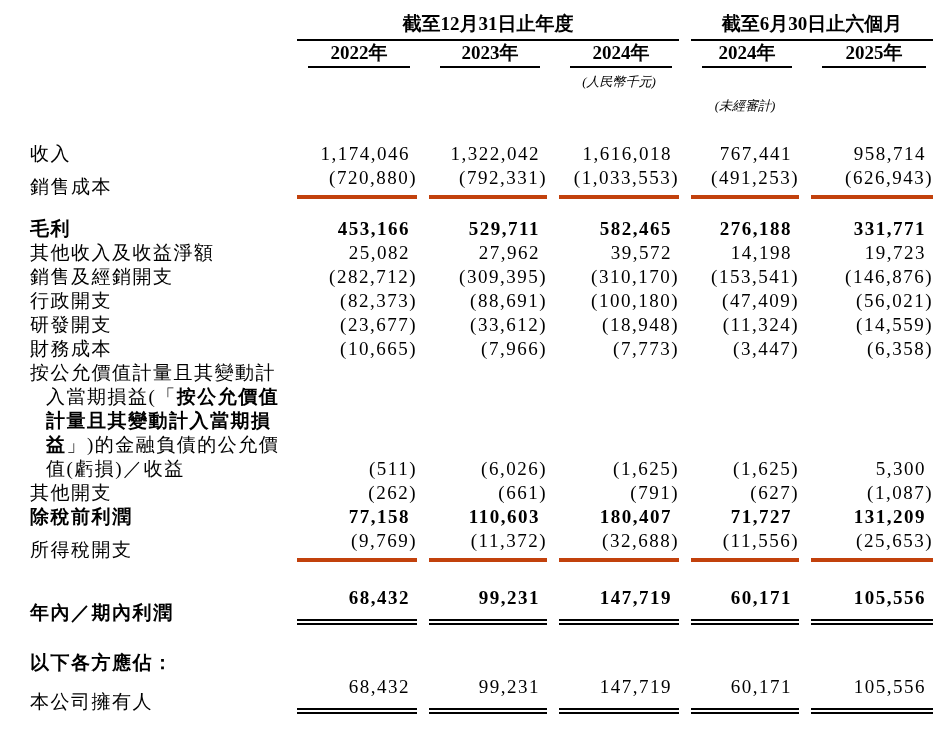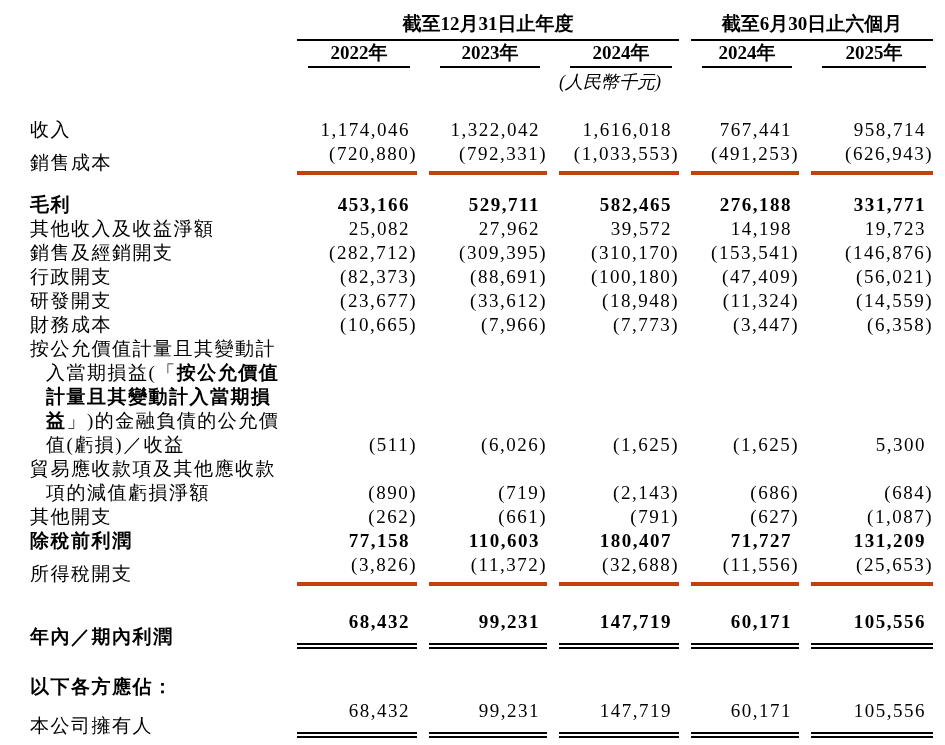--- a/index.html
+++ b/index.html
@@ -45,22 +45,23 @@
   }
   tr.hdr-years th { padding-bottom: 2px; margin-top: 35px; }
   .yr-inner {
     margin: 0 7px 0 11px;
     border-bottom: 2px solid #000;
     text-align: center;
     font-weight: bold;
     padding-bottom: 1px;
   }
   td.note {
+    text-align: center;
     font-style: italic;
-    font-size: 18px;
+    font-size: 13px;
   }
   td.lbl {
     letter-spacing: 1.5px;
   }
   td.num {
     text-align: right;
     padding-right: 7px;
     letter-spacing: 1.5px;
   }
   td.num .hang { margin-right: -7px; }
@@ -121,20 +122,28 @@
 
     <tr>
       <td></td>
           <td></td>
           <td></td>
       <td class="note hang">(人民幣千元)</td>
       <td></td>
           <td></td>
     </tr>
 
+    <tr>
+      <td></td>
+          <td></td>
+          <td></td>
+          <td></td>
+      <td class="note hang">(未經審計)</td>
+      <td></td>
+    </tr>
 
     <tr class="spacer">
           <td colspan="6"></td>
         </tr>
 
     <tr>
       <td class="lbl">收入</td>
       <td class="num"><span>1,174,046</span></td>
       <td class="num"><span>1,322,042</span></td>
       <td class="num"><span>1,616,018</span></td>
@@ -217,31 +226,20 @@
         <div class="ind"><span class="b">益</span><span>」)的金融負債的公允價</span></div>
         <div class="ind">值(虧損)／收益</div>
       </td>
       <td class="num"><span class="hang">(511)</span></td>
       <td class="num"><span class="hang">(6,026)</span></td>
       <td class="num"><span class="hang">(1,625)</span></td>
       <td class="num"><span class="hang">(1,625)</span></td>
       <td class="num"><span>5,300</span></td>
     </tr>
 
-    <tr>
-      <td class="lbl">
-        <div>貿易應收款項及其他應收款</div>
-        <div class="ind">項的減值虧損淨額</div>
-      </td>
-      <td class="num"><span class="hang">(890)</span></td>
-      <td class="num"><span class="hang">(719)</span></td>
-      <td class="num"><span class="hang">(2,143)</span></td>
-      <td class="num"><span class="hang">(686)</span></td>
-      <td class="num"><span class="hang">(684)</span></td>
-    </tr>
 
     <tr>
       <td class="lbl">其他開支</td>
       <td class="num"><span class="hang">(262)</span></td>
       <td class="num"><span class="hang">(661)</span></td>
       <td class="num"><span class="hang">(791)</span></td>
       <td class="num"><span class="hang">(627)</span></td>
       <td class="num"><span class="hang">(1,087)</span></td>
     </tr>
 
@@ -249,21 +247,21 @@
       <td class="lbl">除稅前利潤</td>
       <td class="num"><span>77,158</span></td>
       <td class="num"><span>110,603</span></td>
       <td class="num"><span>180,407</span></td>
       <td class="num"><span>71,727</span></td>
       <td class="num"><span>131,209</span></td>
     </tr>
 
     <tr class="rule-under">
       <td class="lbl">所得稅開支</td>
-      <td class="num"><span class="hang">(3,826)</span></td>
+      <td class="num"><span class="hang">(9,769)</span></td>
       <td class="num"><span class="hang">(11,372)</span></td>
       <td class="num"><span class="hang">(32,688)</span></td>
       <td class="num"><span class="hang">(11,556)</span></td>
       <td class="num"><span class="hang">(25,653)</span></td>
     </tr>
 
     <tr class="spacer">
           <td colspan="6"></td>
         </tr>
 

